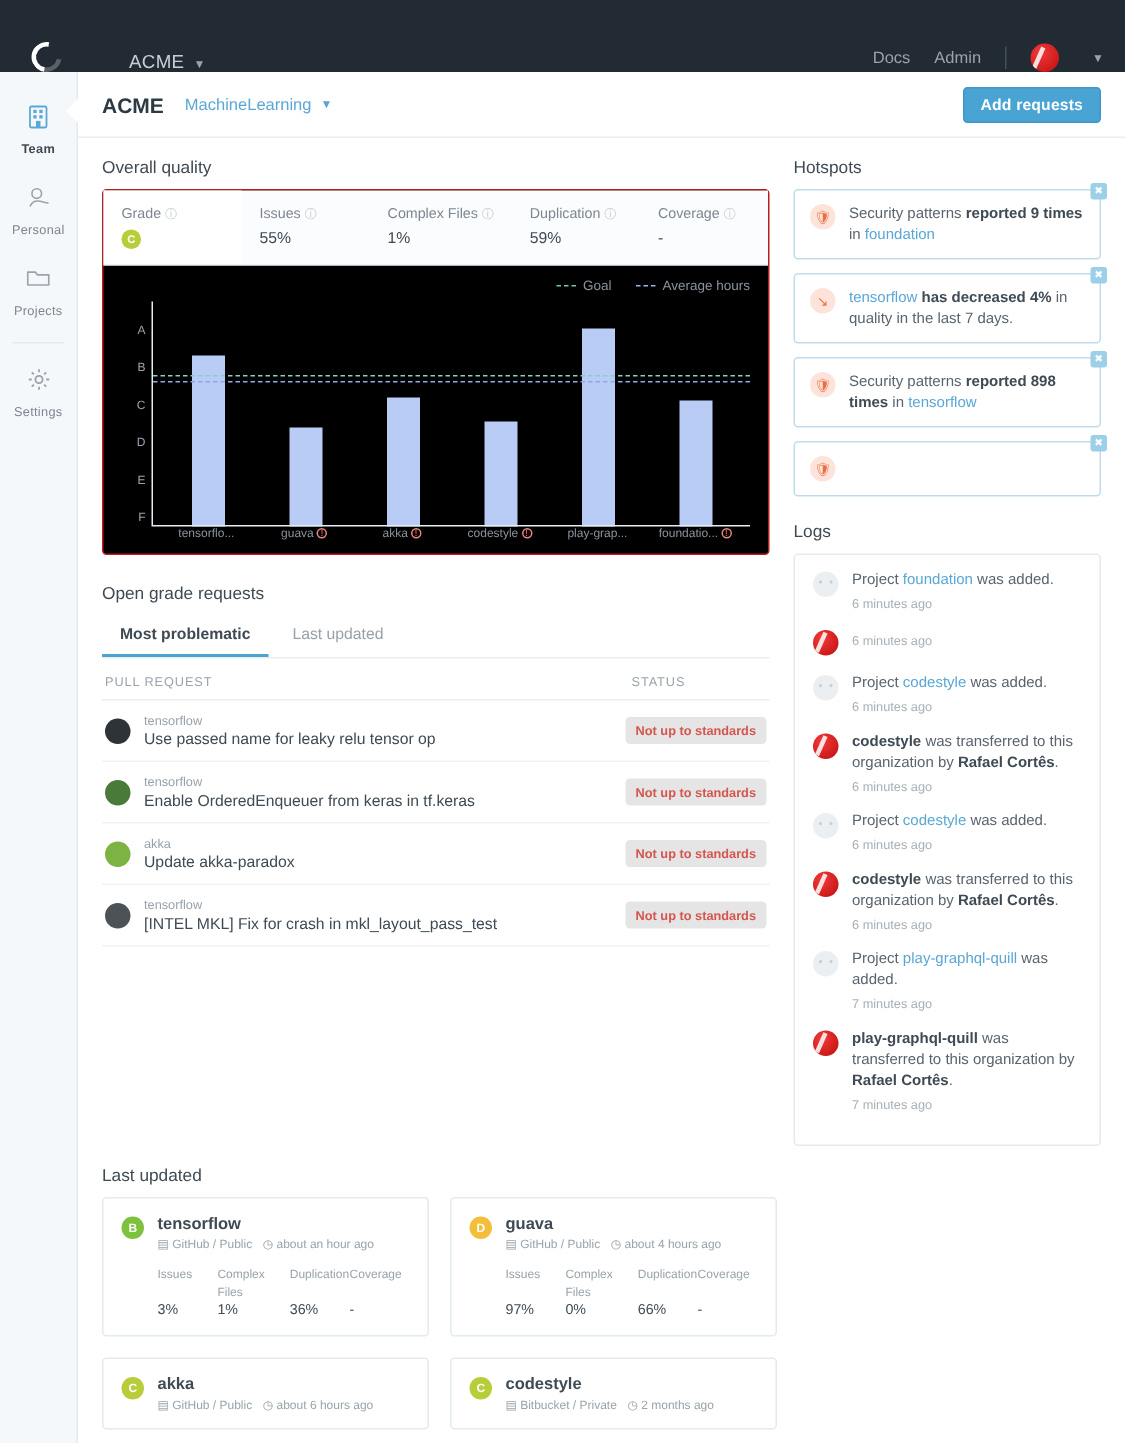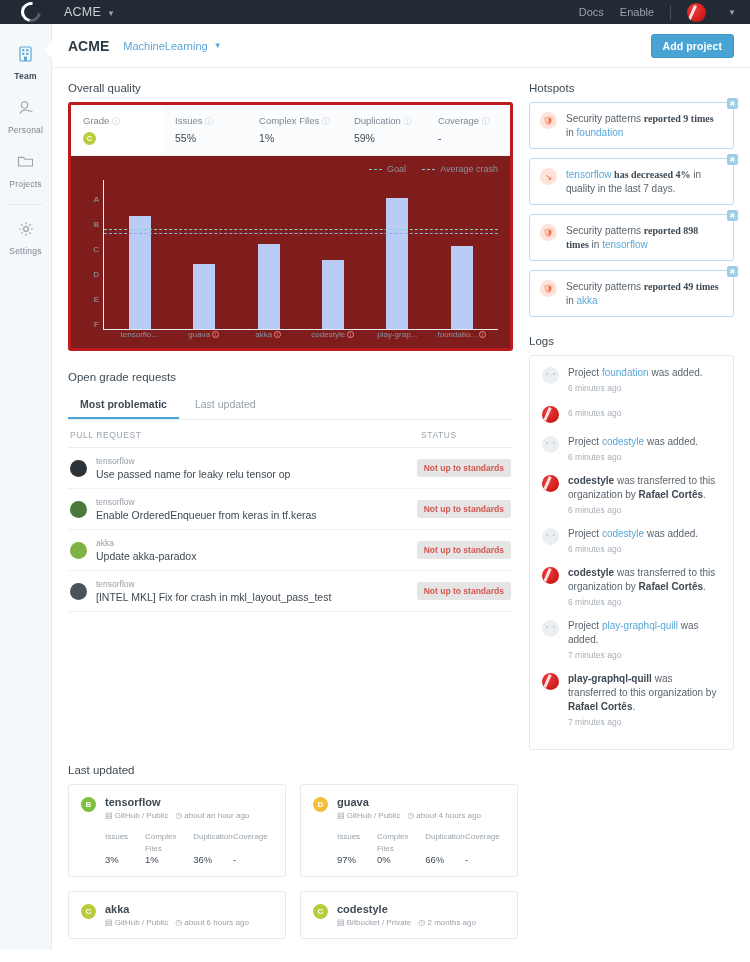--- a/index.html
+++ b/index.html
@@ -7,22 +7,22 @@
   body {
     font-family: "Liberation Sans", sans-serif;
     background: #ffffff;
     color: #3f4a54;
     font-size: 11px;
     overflow: hidden;
   }
 
   
   .topbar {
-    height: 24px; background: #222b33; display: flex; align-items: center;
-    padding: 0 14px; position: relative;
+    height: 48px; background: #222b33; display: flex; align-items: flex-end;
+    padding: 0 14px; position: relative; gap: 22px;
   }
   .logo-wrap { width: 34px; display:flex; align-items:center; justify-content:center; }
   .logo {
     width: 20px; height: 20px; border-radius: 50%;
     border: 3px solid #ffffff;
     border-right-color: transparent; border-bottom-color: rgba(255,255,255,.25);
     transform: rotate(-35deg);
   }
   .org-name { color: #c9ced3; font-size: 12.5px; margin-left: 16px; letter-spacing:.2px; }
   .caret { display:inline-block; margin-left:6px; color:#9aa3ab; font-size:8px; }
@@ -73,21 +73,21 @@
   .btn-primary { background:#49a4d4; color:#fff; border-color:#3e97c7; }
   .head-actions { margin-left:auto; }
 
   
   .body-wrap { padding: 14px 16px; display:flex; gap:16px; }
   .col-left { width: 445px; flex-shrink:0; }
   .col-right { flex:1; }
 
   .sec-title { font-size:11.5px; color:#3f4a54; margin-bottom:8px; }
 
-  .card { border:3px solid #b91c1c; border-radius:3px; background:#7f1d1d; }
+  .card { border:1px solid #b91c1c; border-radius:3px; background:#000000; }
 
   
   .metrics { display:flex; background:#fbfcfd; border-bottom:1px solid #eef2f5; }
   .metric { padding:10px 12px; flex:1; }
   .metric:first-child { background:#fff; flex: 0 0 92px; }
   .metric-label { font-size:9.5px; color:#7c8691; margin-bottom:5px; white-space:nowrap; }
   .metric-value { font-size:10.5px; color:#3f4a54; }
   .q-icon { color:#c3cbd3; font-size:8px; }
   .grade-badge {
     width:13px; height:13px; border-radius:50%; background:#b9cc3a; color:#fff;
@@ -139,21 +139,21 @@
   
   .hotspot {
     border:1px solid #bfdcee; border-radius:3px; padding:9px 10px;
     display:flex; gap:9px; margin-bottom:9px; position:relative; background:#fff;
   }
   .hs-icon {
     width:17px; height:17px; border-radius:50%; background:#fde3d9; flex-shrink:0;
     display:flex; align-items:center; justify-content:center; color:#ec6d3f; font-size:9px;
   }
   .hs-text { font-size:10px; line-height:1.35; color:#5a646e; }
-  .hs-text b { color:#3f4a54;font-family:Liberation Serif, serif; }
+  .hs-text b { color:#3f4a54; }
   .hs-text a { color:#5aa7d6; }
   .hs-close {
     position:absolute; top:-5px; right:-5px; width:11px; height:11px; border-radius:2px;
     background:#9ccfe8; color:#fff; font-size:7px; line-height:11px; text-align:center;
     cursor:pointer;
   }
 
   
   .logs-card { border:1px solid #e3eaf0; border-radius:3px; padding:10px 12px; }
   .log-row { display:flex; gap:9px; margin-bottom:12px; }
@@ -201,21 +201,21 @@
 
 <div class="topbar">
   <div class="logo-wrap">
       <div class="logo"></div>
     </div>
   <div>
     <span class="org-name">ACME</span><span class="caret">▼</span>
   </div>
   <div class="topbar-right">
     <span class="topnav-link">Docs</span>
-    <span class="topnav-link">Enable</span>
+    <span class="topnav-link">Admin</span>
     <span class="divider-v"></span>
     <span class="avatar-top"></span>
     <span class="caret">▼</span>
   </div>
 </div>
 
 <div class="shell">
 
   <div class="sidebar">
     <div class="side-item active">
@@ -262,21 +262,21 @@
     </div>
   </div>
 
   <div class="content">
 
     <div class="page-head">
       <span class="page-title">ACME</span>
       <span class="breadcrumb-proj">MachineLearning</span>
       <span class="caret" style="color:#5aa7d6">▼</span>
       <div class="head-actions">
-        <button class="btn btn-primary">Add project</button>
+        <button class="btn btn-primary">Add requests</button>
       </div>
     </div>
 
     <div class="body-wrap">
 
       <div class="col-left">
 
         <div class="sec-title">Overall quality</div>
 
         <div class="card">
@@ -304,21 +304,21 @@
           </div>
 
           <div class="chart-area">
             <div class="legend">
               <span class="legend-item">
                   <span class="dash goal"></span>
                   <span>Goal</span>
                 </span>
               <span class="legend-item">
                   <span class="dash"></span>
-                  <span>Average crash</span>
+                  <span>Average hours</span>
                 </span>
             </div>
             <div style="position:relative;">
               <div class="ylabels" id="ylabels">
                   <div class="ylabel" style="top: 12.5px;">A</div>
                   <div class="ylabel" style="top: 37.5px;">B</div>
                   <div class="ylabel" style="top: 62.5px;">C</div>
                   <div class="ylabel" style="top: 87.5px;">D</div>
                   <div class="ylabel" style="top: 112.5px;">E</div>
                   <div class="ylabel" style="top: 137.5px;">F</div>
@@ -428,21 +428,20 @@
               <div class="hs-text"><a>tensorflow</a><b> has decreased 4%</b> in quality in the last 7 days.</div>
               <span class="hs-close">✖</span>
             </div>
             <div class="hotspot">
               <span class="hs-icon">🛡</span>
               <div class="hs-text">Security patterns <b>reported 898 times</b> in <a>tensorflow</a></div>
               <span class="hs-close">✖</span>
             </div>
             <div class="hotspot">
               <span class="hs-icon">🛡</span>
-              <div class="hs-text">Security patterns <b>reported 49 times</b> in <a>akka</a></div>
               <span class="hs-close">✖</span>
             </div>
           </div>
 
         <div class="sec-title" style="margin-top:18px;">Logs</div>
         <div class="logs-card">
           <div id="logs">
               <div class="log-row">
                 <span class="log-avatar ghost"></span>
                 <div>

